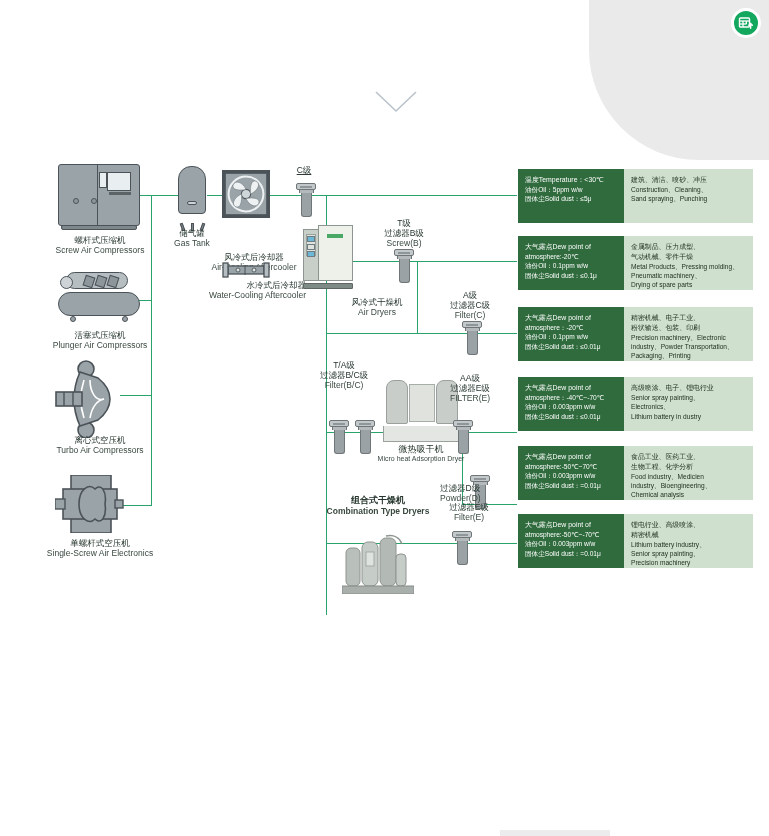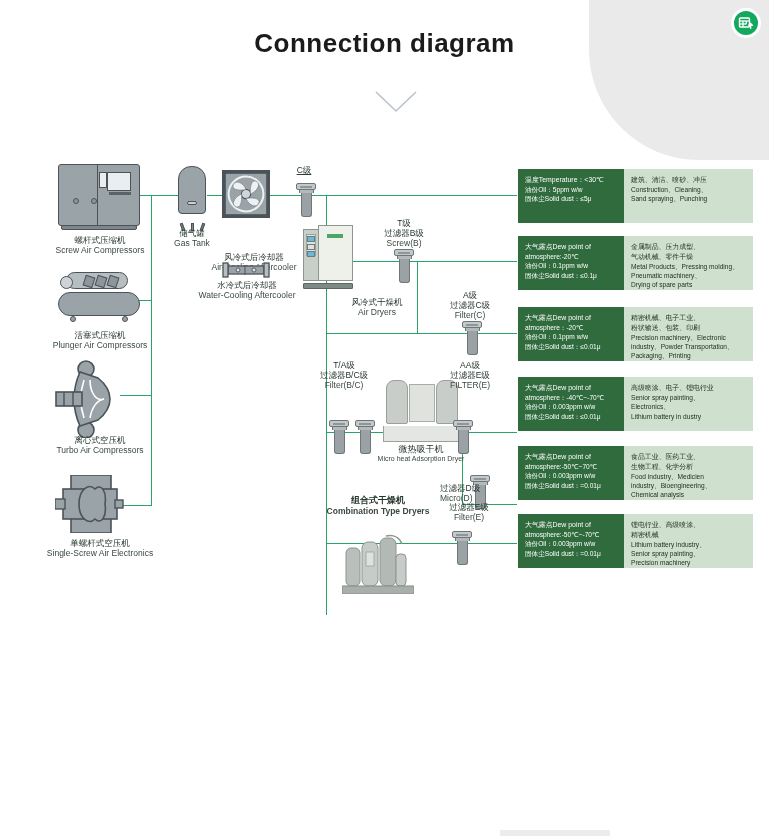--- a/index.html
+++ b/index.html
@@ -141,21 +141,20 @@
     <svg width="16" height="16" viewBox="0 0 16 16" aria-hidden="true">
       <rect x="1.5" y="3" width="10" height="9" rx="1" fill="none" stroke="#ffffff" stroke-width="1.4"></rect>
       <line x1="1.5" y1="6" x2="11.5" y2="6" stroke="#ffffff" stroke-width="1.3"></line>
       <line x1="1.5" y1="9" x2="8.5" y2="9" stroke="#ffffff" stroke-width="1.3"></line>
       <line x1="5" y1="6" x2="5" y2="12" stroke="#ffffff" stroke-width="1.3"></line>
       <line x1="8.3" y1="6" x2="8.3" y2="9" stroke="#ffffff" stroke-width="1.3"></line>
       <path d="M12.6 13.2 V8.6 M10.9 10.2 L12.6 8.4 L14.3 10.2" fill="none" stroke="#ffffff" stroke-width="1.5" stroke-linecap="round" stroke-linejoin="round"></path>
     </svg>
   </div>
 
-  <div class="title">Connection diagram</div>
 
   <svg class="chevron" viewBox="0 0 44 24">
     <path d="M2 2 L22 21 L42 2" fill="none" stroke="#b9c3cb" stroke-width="1.6"></path>
   </svg>
 
   <div class="diagram">
 
     <div class="ln lnh" style="left:120px;top:45px;width:32px;"></div>
     <div class="ln lnh" style="left:120px;top:150px;width:32px;"></div>
     <div class="ln lnh" style="left:120px;top:245px;width:32px;"></div>
@@ -280,21 +279,21 @@
     <div class="eq" style="left:221px;top:112px;">
       <svg class="wcool" viewBox="0 0 50 16">
         <rect x="7" y="4" width="36" height="8" fill="#9aa3a8" stroke="#4b5358" stroke-width="1.3"></rect>
         <rect x="2" y="1" width="5" height="14" fill="#b6bec2" stroke="#4b5358" stroke-width="1.3"></rect>
         <rect x="43" y="1" width="5" height="14" fill="#b6bec2" stroke="#4b5358" stroke-width="1.3"></rect>
         <circle cx="17" cy="8" r="2" fill="#dfe3e5" stroke="#4b5358" stroke-width=".9"></circle>
         <circle cx="33" cy="8" r="2" fill="#dfe3e5" stroke="#4b5358" stroke-width=".9"></circle>
         <line x1="24" y1="3" x2="24" y2="13" stroke="#4b5358" stroke-width="1"></line>
       </svg>
     </div>
-    <div class="lbl" style="left:188px;top:130px;width:118px;">
+    <div class="lbl" style="left:188px;top:130px;width:118px;text-align:right;">
       <span class="cn">水冷式后冷却器</span>
       <span class="en">Water-Cooling Aftercooler</span>
     </div>
 
     <div class="lbl" style="left:283px;top:15px;width:42px;text-decoration:underline;">
       <span class="cn">C级</span>
     </div>
     <div class="filter" style="left:296px;top:33px;">
       <div class="cap"></div>
         <div class="neck"></div>
@@ -362,39 +361,39 @@
         <div class="twr" style="left:3px;"></div>
         <div class="twr" style="left:53px;"></div>
         <div class="mid"></div>
       </div>
     </div>
     <div class="lbl" style="left:355px;top:294px;width:132px;">
       <span class="cn" style="font-size:9px;">微热吸干机</span>
       <span class="en" style="font-size:7px;">Micro heat Adsorption Dryer</span>
     </div>
 
-    <div class="lbl" style="left:436px;top:210px;width:68px;">
+    <div class="lbl" style="left:436px;top:223px;width:68px;">
       <span class="cn">AA级</span>
       <span class="cn">过滤器E级</span>
       <span class="en">FILTER(E)</span>
     </div>
     <div class="filter" style="left:453px;top:270px;">
       <div class="cap"></div>
         <div class="neck"></div>
         <div class="body"></div>
     </div>
 
     <div class="filter" style="left:470px;top:325px;">
       <div class="cap"></div>
         <div class="neck"></div>
         <div class="body"></div>
     </div>
     <div class="lbl" style="left:440px;top:333px;width:66px;text-align:left;">
       <span class="cn">过滤器D级</span>
-      <span class="en">Micro(D)</span>
+      <span class="en">Powder(D)</span>
     </div>
 
     <div class="eq" style="left:342px;top:382px;">
       <svg class="combo" viewBox="0 0 72 62">
         <rect x="4" y="16" width="14" height="38" rx="5" fill="#b9bfbb" stroke="#8e948f" stroke-width="1"></rect>
         <rect x="20" y="10" width="16" height="44" rx="6" fill="#c6ccc8" stroke="#8e948f" stroke-width="1"></rect>
         <rect x="38" y="6" width="16" height="48" rx="6" fill="#b3b9b5" stroke="#8e948f" stroke-width="1"></rect>
         <rect x="54" y="22" width="10" height="32" rx="4" fill="#c6ccc8" stroke="#8e948f" stroke-width="1"></rect>
         <rect x="24" y="20" width="8" height="14" fill="#dfe3df" stroke="#9aa09b" stroke-width=".8"></rect>
         <path d="M44 4 C52 2 58 6 60 12" fill="none" stroke="#8e948f" stroke-width="1.4"></path>

